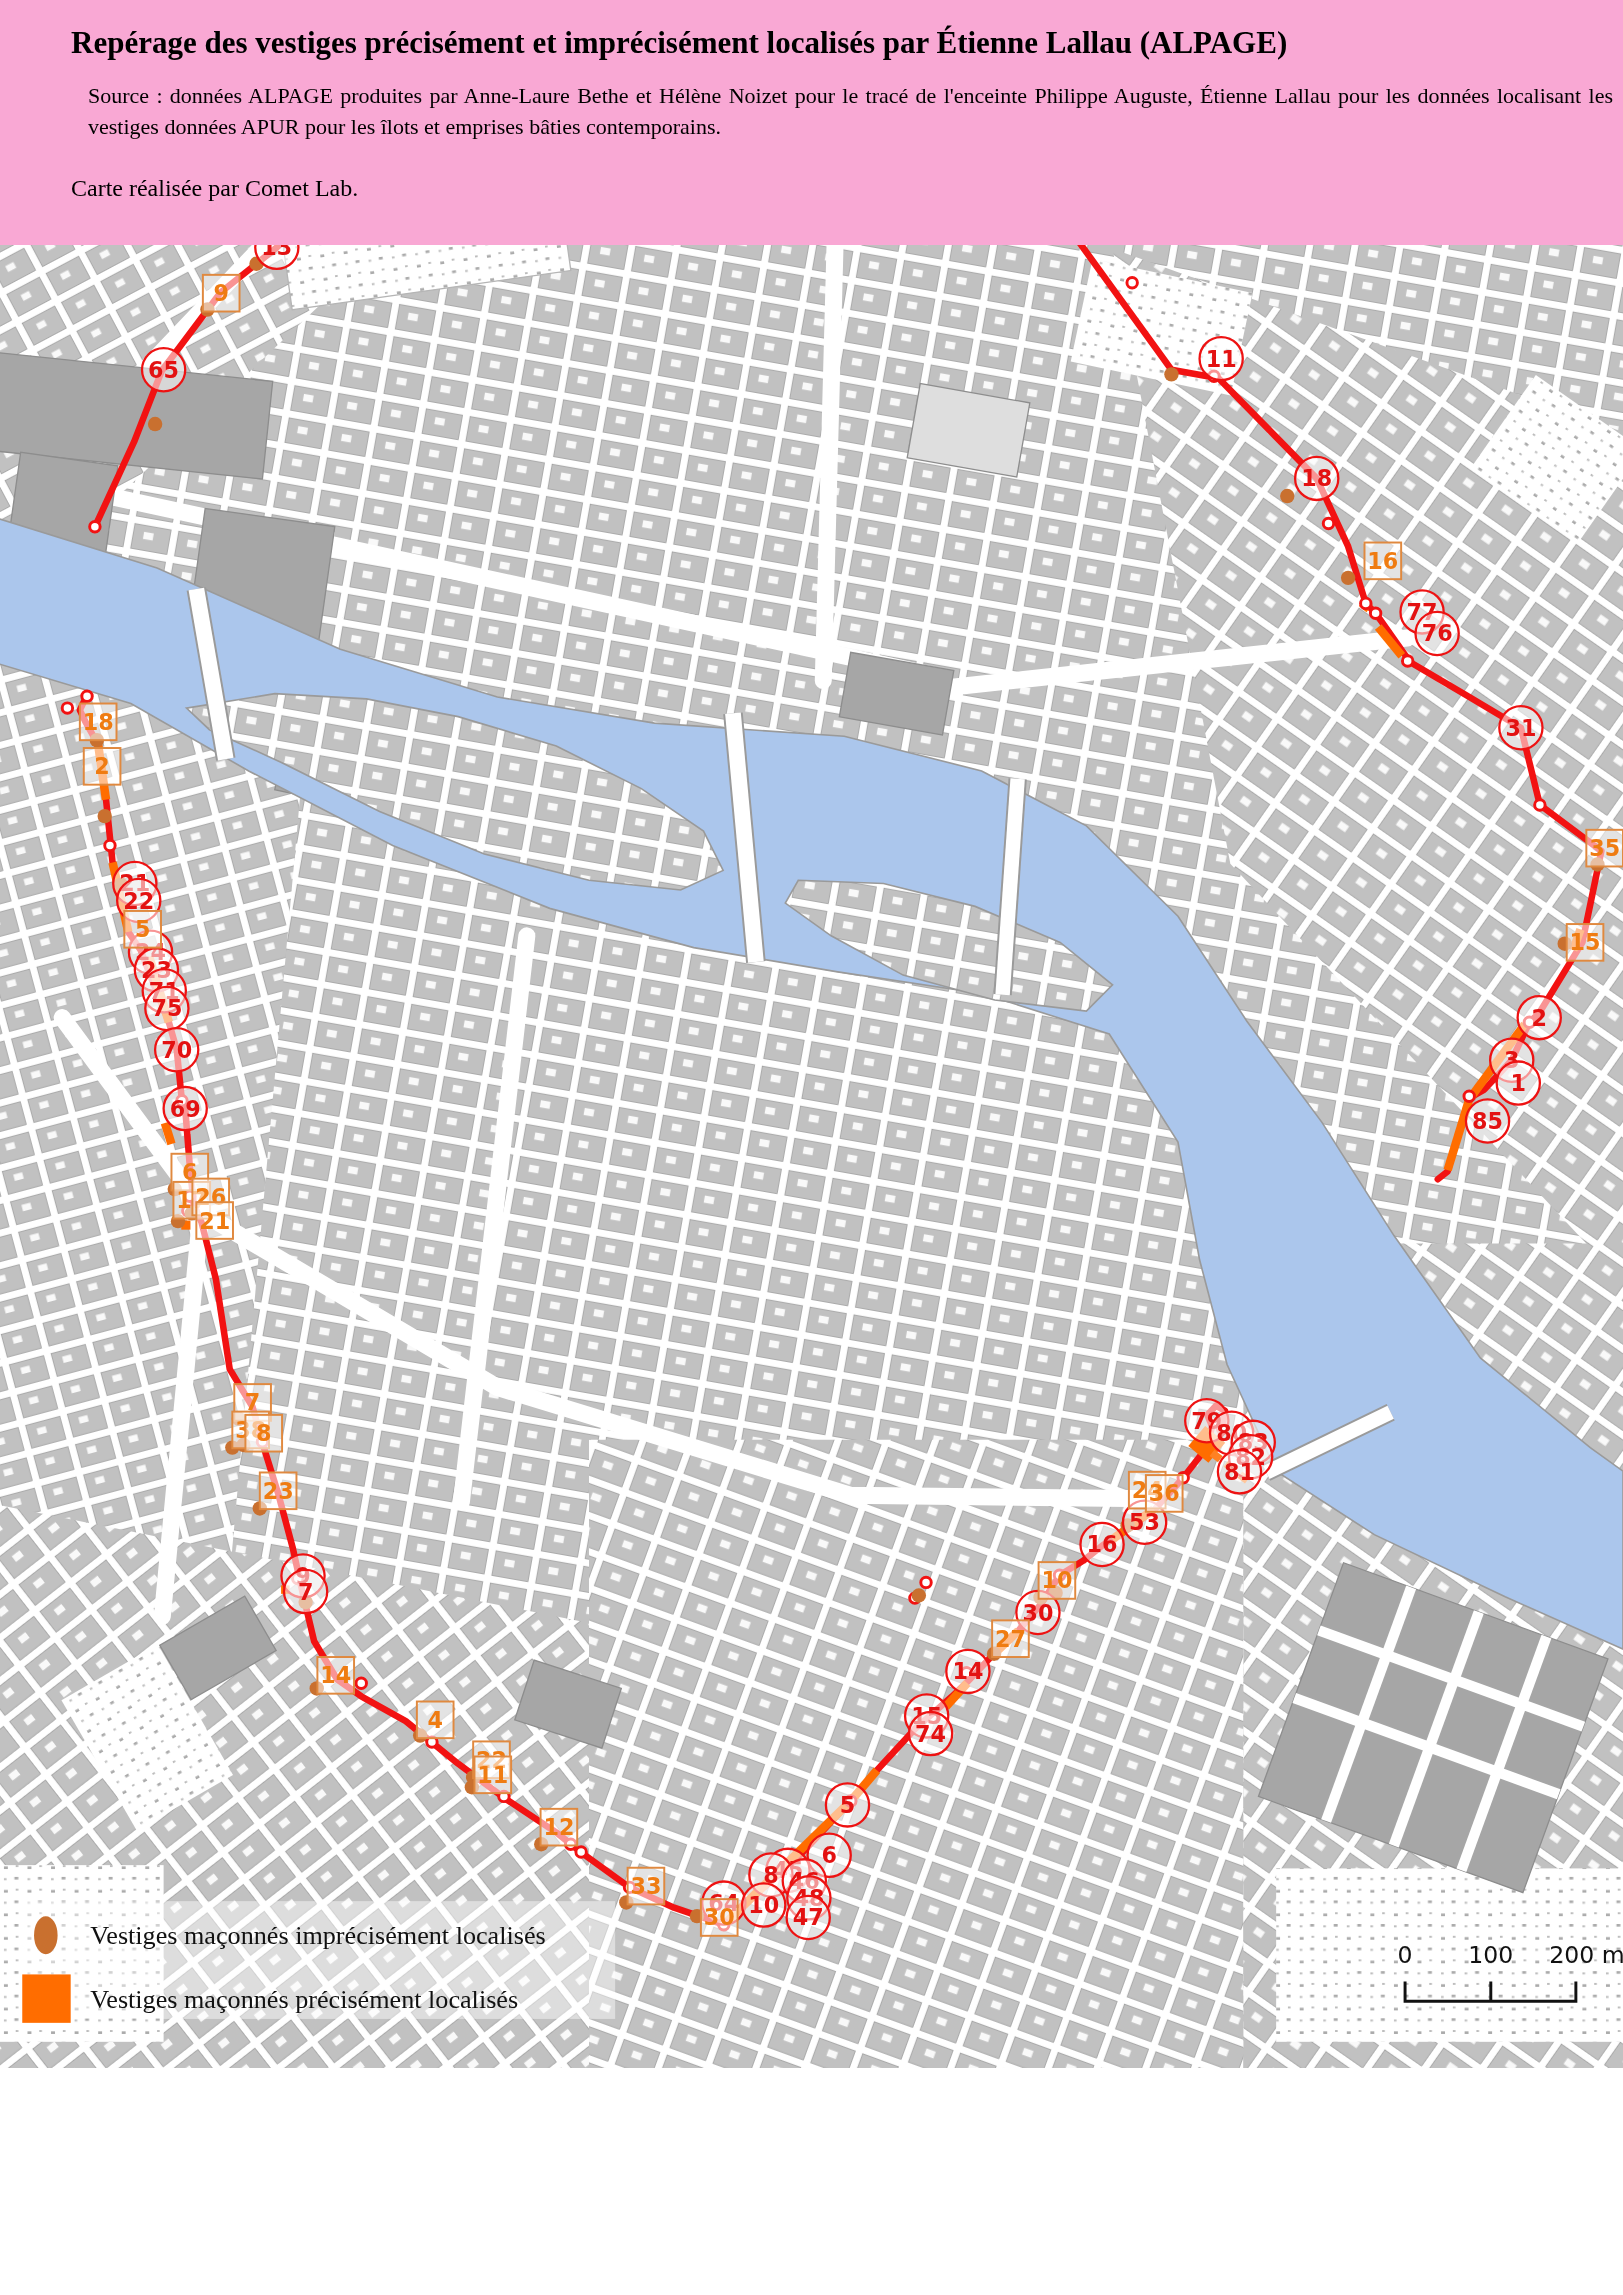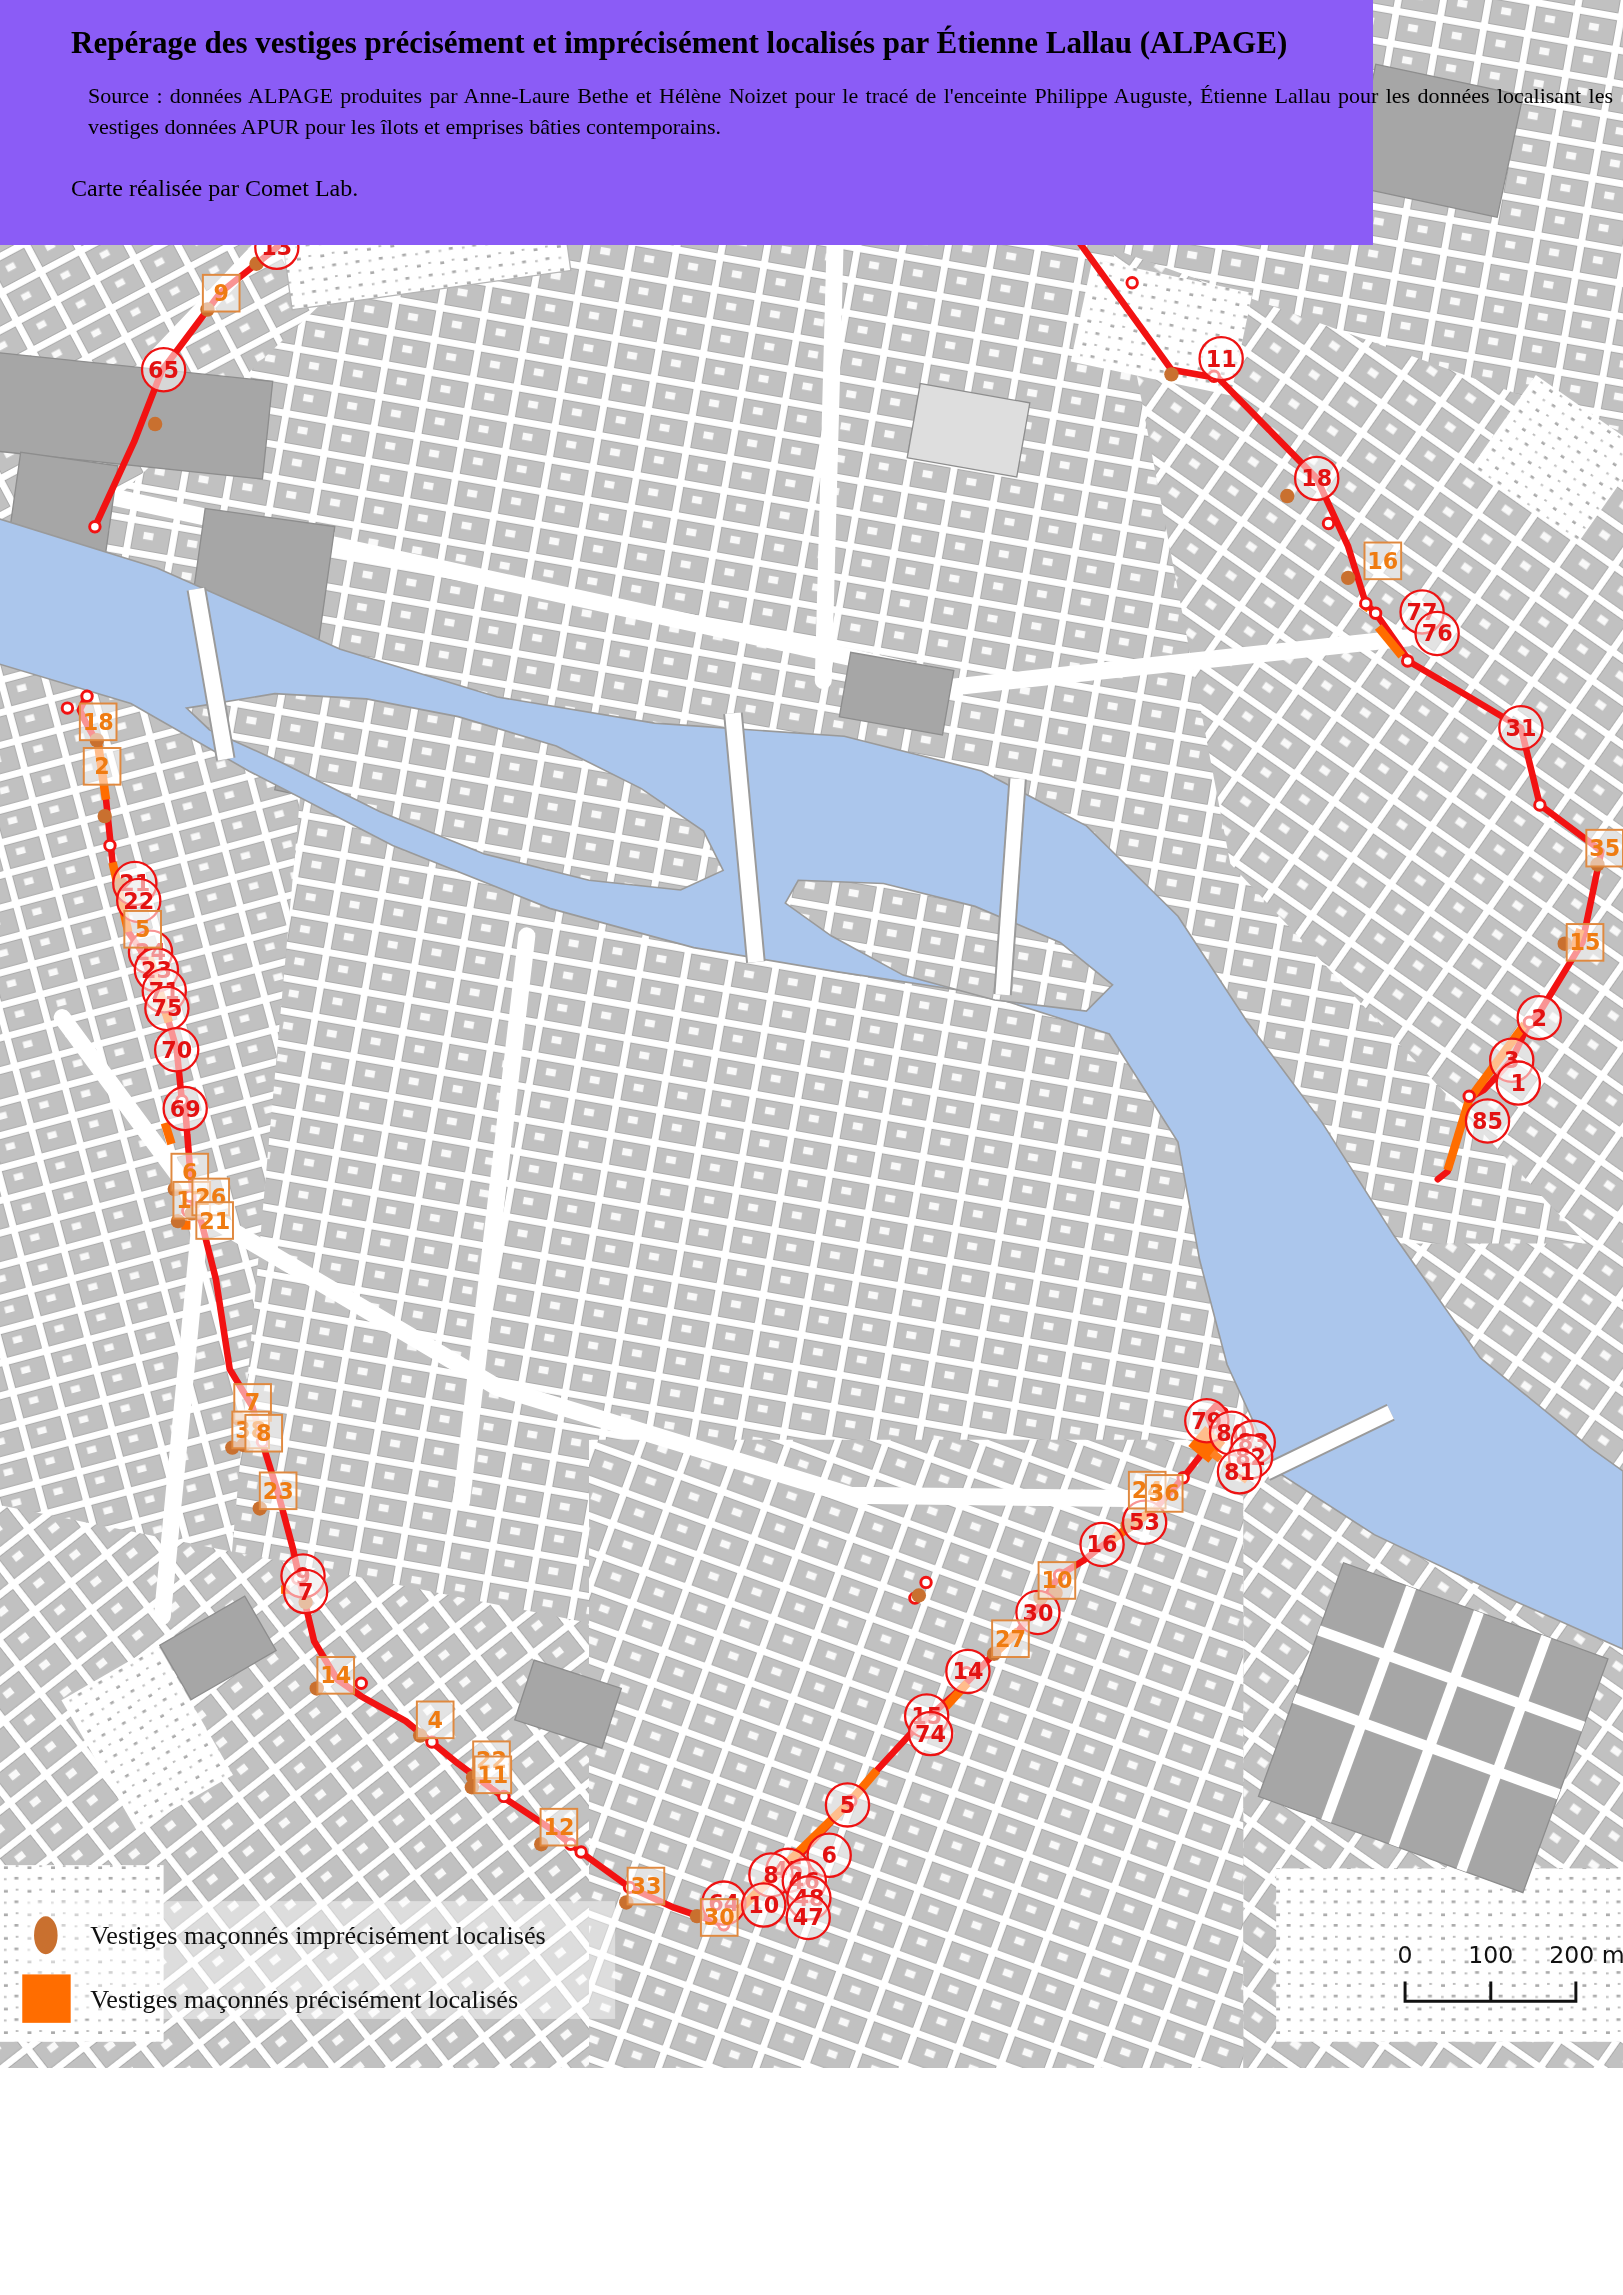--- a/index.html
+++ b/index.html
@@ -13,21 +13,21 @@
   .ring{fill:#ffffff;stroke:#f21212;stroke-width:4.5;}
   .idot{fill:#c9702f;}
   .pblock{fill:#ff6d00;}
   .mcirc{fill:rgba(255,255,255,0.55);stroke:#ee1212;stroke-width:3.5;}
   .msq{fill:rgba(255,255,255,0.55);stroke:#e0893f;stroke-width:3;}
   .mnum-circle{fill:#e31212;font:bold 34px "DejaVu Sans",sans-serif;}
   .mnum-square{fill:#ef7c12;font:bold 34px "DejaVu Sans",sans-serif;}
   .legend-text{font:40px "Liberation Serif",serif;fill:#111;}
   .scale-text{font:36px "DejaVu Sans",sans-serif;fill:#111;}
   
-  #caption{position:absolute;left:0;top:3120;width:1373px;height:245px;background:#8b5cf6;}
+  #caption{position:absolute;left:0;top:3120;width:1623px;height:245px;background:#f9a8d4;}
   #map-title{position:absolute;left:71px;top:25px;width:1499px;
              font-weight:bold;font-size:31px;color:#000;}
   #map-source{position:absolute;left:71px;top:80px;width:1525px;
               font-size:22px;line-height:1.42;color:#000;text-align:justify;margin-left:17px;}
   #map-credit{position:absolute;left:71px;top:175px;width:1309px;font-size:24px;color:#000;}
   #clipped-strip{position:absolute;left:0;top:2287px;width:1623px;height:8.5px;overflow:hidden;}
   #clipped-strip div{font:bold 30px "Liberation Serif",serif;color:#8f8f8f;white-space:nowrap;
                      letter-spacing:3.9px;margin-top:0px;}
 </style>
 </head>

